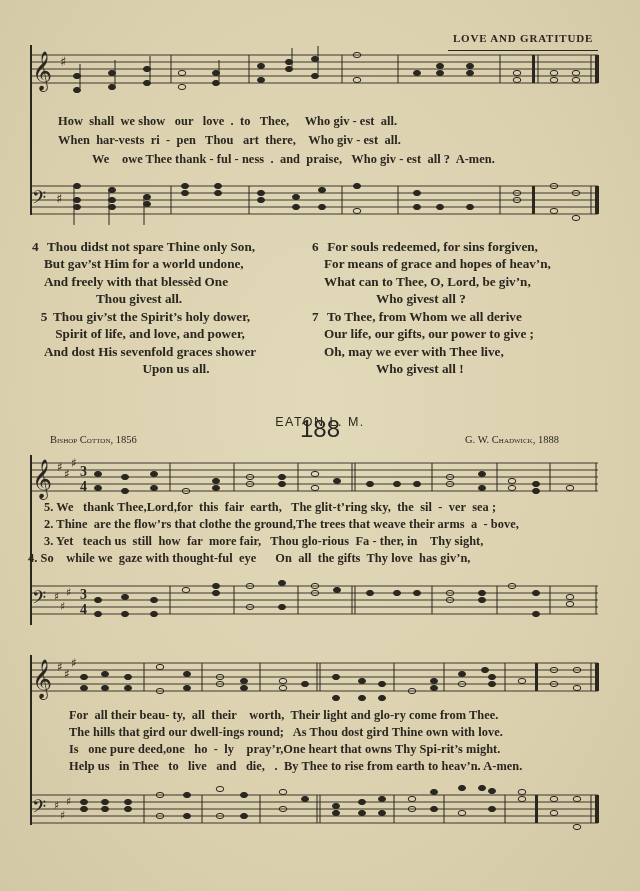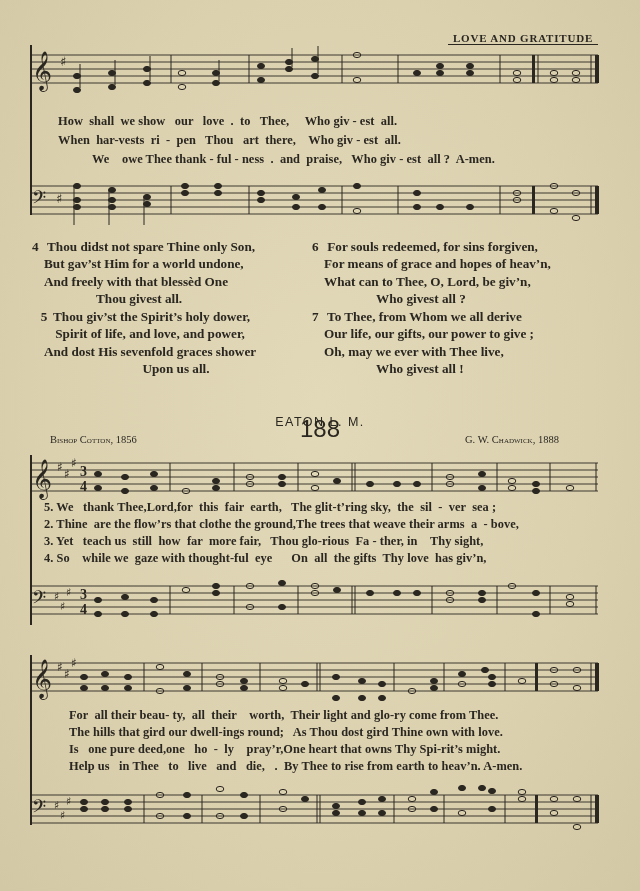--- a/index.html
+++ b/index.html
@@ -7,21 +7,21 @@
     width:640px; height:891px; overflow:hidden;
     background:#ddd3b2;
     background-image: radial-gradient(ellipse at 50% 45%, #e2d9b9 0%, #dbd1af 60%, #d3c8a5 100%);
     font-family:"Liberation Serif", "DejaVu Serif", serif;
     color:#2a2620;
     position:relative;
   }
   .running-head {
     position:absolute; left:448px; top:32px; width:150px;
     font-size:11px; letter-spacing:0.8px; font-weight:bold;
-    border-bottom:1.5px solid #2a2620; padding-bottom:0; text-align:center;
+    border-bottom:1.5px solid #2a2620; padding-bottom:6px; text-align:center;
   }
   .system-bar { position:absolute; left:30px; width:2px; background:#2a2620; }
   .staff { position:absolute; left:30px; }
   .staff svg { display:block; overflow:visible; }
   .lyric-line {
     position:absolute; white-space:pre; font-family:"Liberation Serif", serif;
     font-weight:bold; font-size:12.4px; letter-spacing:0.05px;
   }
   .verse { position:absolute; font-size:13.2px; font-weight:bold; line-height:17.4px; }
   .verse .ln { display:block; white-space:pre; }
@@ -252,21 +252,21 @@
       <ellipse cx="506" cy="24" rx="3.5" ry="2.6"></ellipse>
         <ellipse cx="506" cy="31" rx="3.5" ry="2.6"></ellipse>
       <ellipse cx="540" cy="28" rx="3.8" ry="2.6" fill="none"></ellipse>
     </g>
   </svg>
 </div>
 
 <div class="lyric-line" style="left:44px;top:500px;">5. We   thank Thee,Lord,for  this  fair  earth,   The glit-t’ring sky,  the  sil  -  ver  sea ;</div>
 <div class="lyric-line" style="left:44px;top:517px;">2. Thine  are the flow’rs that clothe the ground,The trees that weave their arms  a  - bove,</div>
 <div class="lyric-line" style="left:44px;top:534px;">3. Yet   teach us  still  how  far  more fair,   Thou glo-rious  Fa - ther, in    Thy sight,</div>
-<div class="lyric-line" style="left:44px;top:551px;">4. So    while we  gaze with thought-ful  eye      On  all  the gifts  Thy love  has giv’n,</div>
+<div class="lyric-line" style="left:28px;top:551px;">4. So    while we  gaze with thought-ful  eye      On  all  the gifts  Thy love  has giv’n,</div>
 
 <div class="staff" style="top:583px;">
   <svg width="570" height="45">
     <g stroke="#2a2620" stroke-width="0.9">
       <line x1="0" y1="3" x2="568" y2="3"></line>
         <line x1="0" y1="10" x2="568" y2="10"></line>
       <line x1="0" y1="17" x2="568" y2="17"></line>
         <line x1="0" y1="24" x2="568" y2="24"></line>
       <line x1="0" y1="31" x2="568" y2="31"></line>
     </g>

